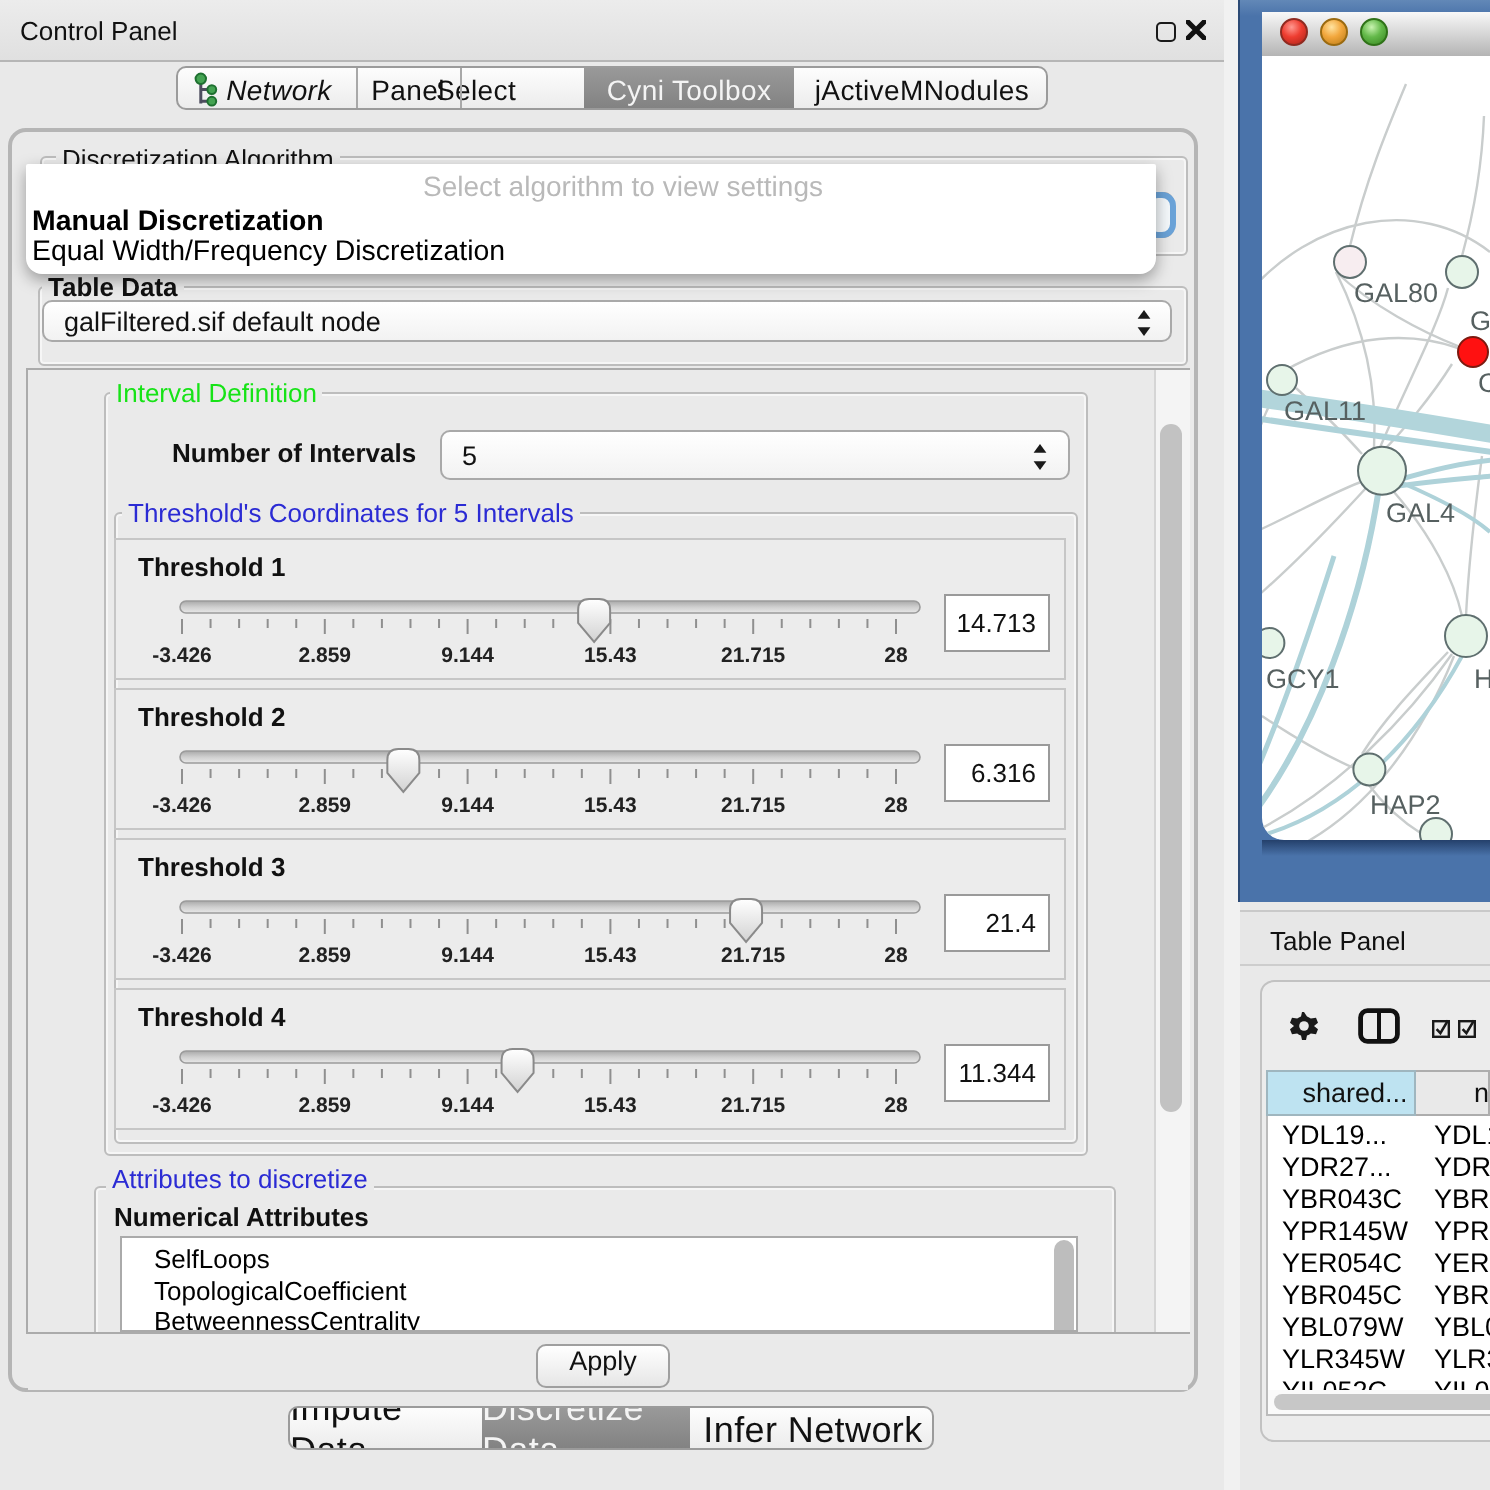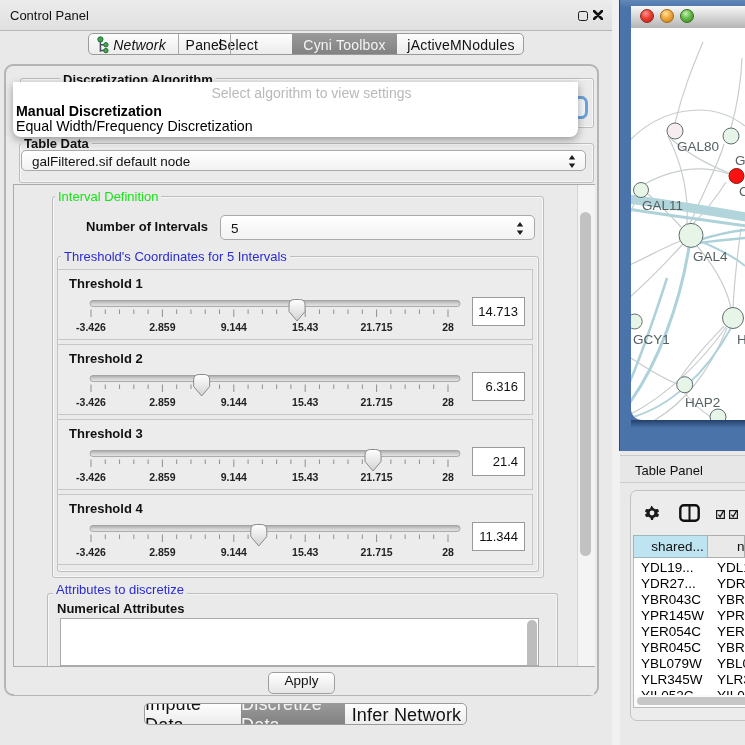--- a/index.html
+++ b/index.html
@@ -78,21 +78,21 @@
     <path d="M3.4 5 L3.4 15.7 M3.4 8.8 L7 8.8 M3.4 14.6 L7 14.6" stroke="#4d4d5e" stroke-width="1.5" fill="none"></path>
     <circle cx="3.4" cy="3.4" r="2.6" fill="#44a352" stroke="#1e7030" stroke-width="1"></circle>
     <circle cx="8.9" cy="8.8" r="2.2" fill="#44a352" stroke="#1e7030" stroke-width="1"></circle>
     <circle cx="8.9" cy="14.6" r="2.2" fill="#44a352" stroke="#1e7030" stroke-width="1"></circle>
   </svg>
 </div>
 
 <div class="abs" id="outerPanel"></div>
 
 <div class="group" style="left:20px;top:78px;width:572px;height:48px;"></div>
-<div class="glabel" style="left:28px;top:72px;font-weight:bold;color:#111;margin-left:32px;">Discretization Algorithm</div>
+<div class="glabel" style="left:28px;top:72px;font-weight:normal;color:#111;">Discretization Algorithm</div>
 <div class="combo" style="left:22px;top:96px;width:565px;height:23px;"></div>
 <div class="abs" style="left:572px;top:96px;width:16px;height:23px;border:3px solid #6ba3d8;border-radius:7px;background:#f4f8fb;box-sizing:border-box;"></div>
 
 <div class="group" style="left:19px;top:143px;width:573px;height:38px;"></div>
 <div class="glabel" style="left:21px;top:136px;font-weight:bold;color:#111;">Table Data</div>
 <div class="combo" style="left:21px;top:150px;width:565px;height:21px;">
   <div class="ctext">galFiltered.sif default node</div>
   <svg style="position:absolute;right:9px;top:4px;" width="8" height="13" viewBox="0 0 8 13">
     <path d="M4 0 L7.2 4.4 L0.8 4.4 Z" fill="#1a1a1a"></path>
       <path d="M4 13 L7.2 8.6 L0.8 8.6 Z" fill="#1a1a1a"></path>
@@ -327,20 +327,21 @@
       <text x="390" y="61" text-anchor="middle" font-size="10.5" font-weight="bold" fill="#222" font-family="Liberation Sans, sans-serif">28</text>
       <path d="M 192.78750079551963 35 q 0 -5.5 5.5 -5.5 h 5 q 5.5 0 5.5 5.5 v 6.5 l -8 9.5 l -8 -9.5 z" fill="url(#tgtp4)" stroke="#8a8a8a" stroke-width="1"></path>
     </svg>
     <div class="vbox">11.344</div>
   </div>
 
 <div class="group" style="left:47px;top:593px;width:509px;height:80px;border-bottom:none;"></div>
 <div class="glabel" style="left:53px;top:582px;color:#2b2bd4;">Attributes to discretize</div>
 <div class="abs" style="left:57px;top:601px;font-size:13px;font-weight:bold;color:#111;">Numerical Attributes</div>
 <div class="abs" style="left:60px;top:618px;width:479px;height:48px;background:#fff;border:1px solid #aaa;box-sizing:border-box;overflow:hidden;">
+  <div style="position:absolute;left:16px;top:3px;font-size:13px;color:#000;line-height:15.6px;">SelfLoops<br>TopologicalCoefficient<br>BetweennessCentrality</div>
   <div style="position:absolute;right:1px;top:1px;width:10px;height:60px;background:#bdbdbd;border-radius:5px;"></div>
 </div>
 
 <div class="abs" style="left:14px;top:666px;width:580px;height:29px;background:#eaeaea;"></div>
 <div class="abs" style="left:13px;top:666px;width:582px;height:1px;background:#ababab;"></div>
 
 <div class="abs" style="left:268px;top:672px;width:67px;height:22px;border:1px solid #9f9f9f;border-radius:5px;background:linear-gradient(#ffffff,#e6e6e6);box-sizing:border-box;
   font-size:13.5px;color:#111;text-align:center;line-height:16px;">Apply</div>
 
 <div class="abs" id="botTabs">

